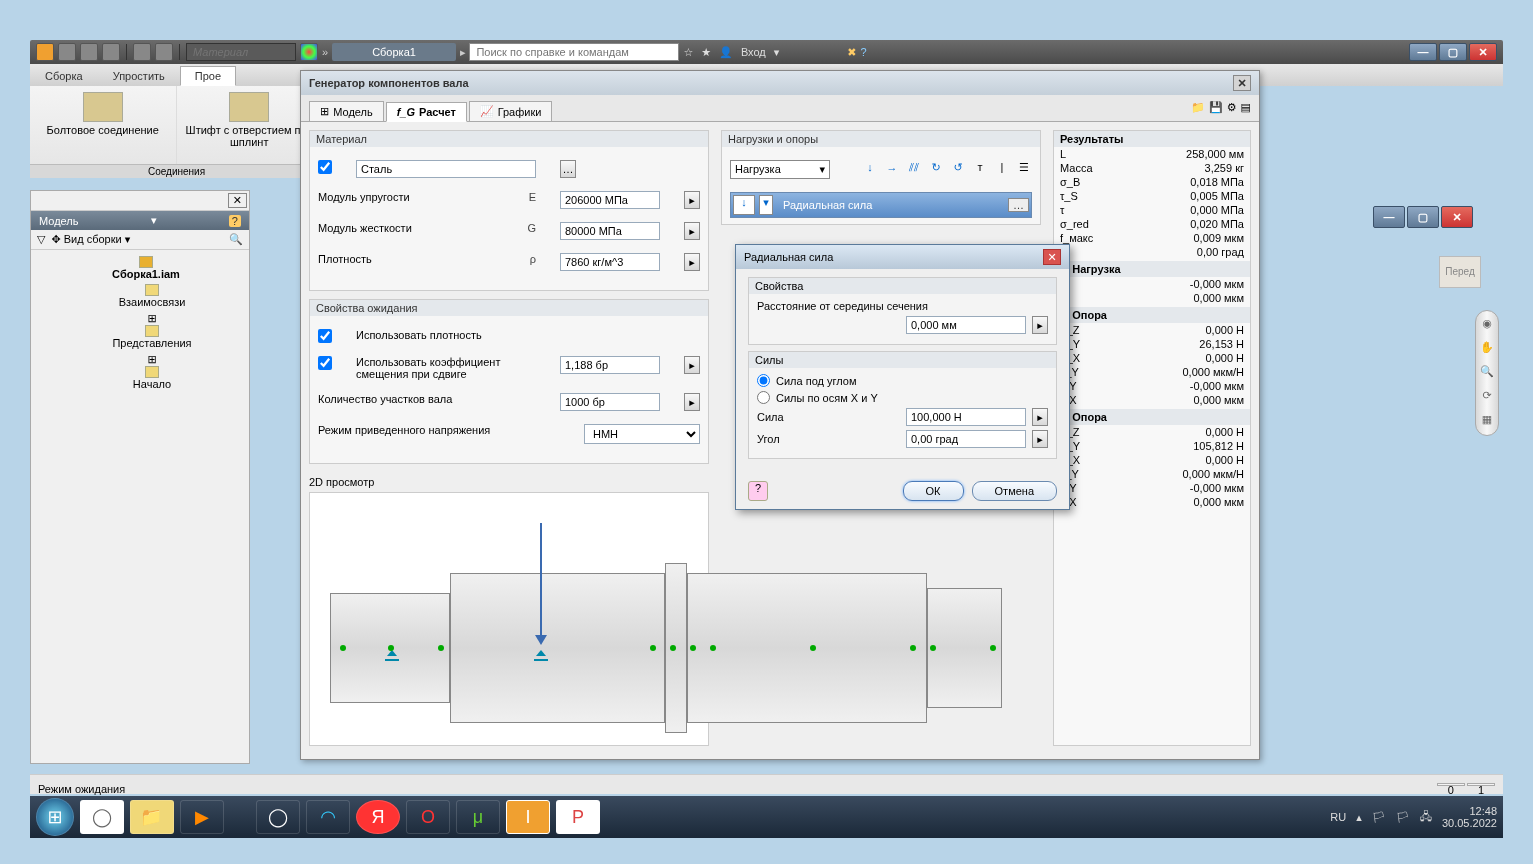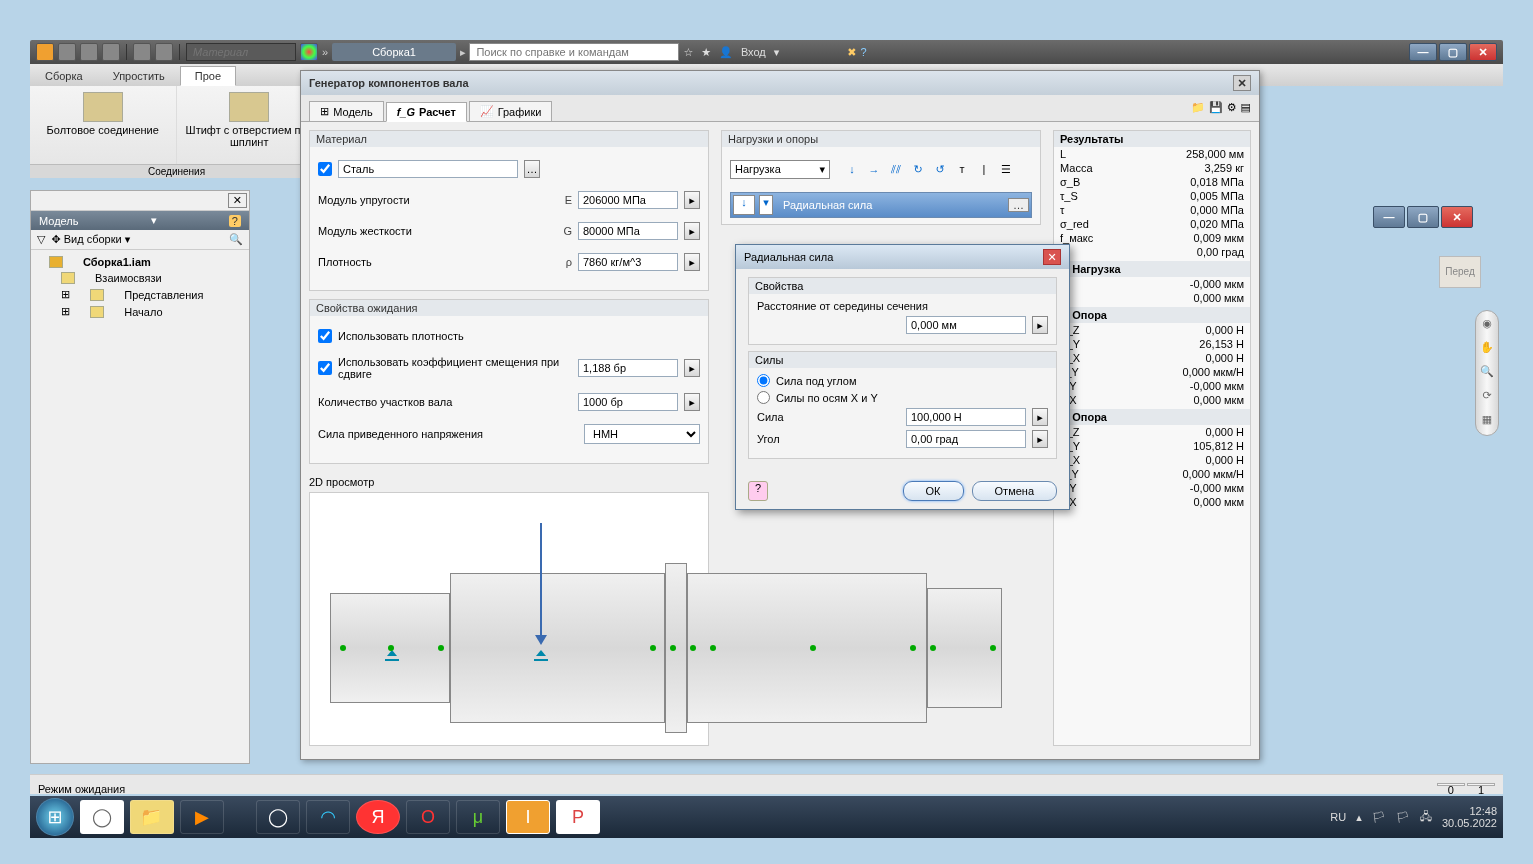--- a/index.html
+++ b/index.html
@@ -26,41 +26,41 @@
 .ribbon-body { position: absolute; left: 30px; top: 86px; width: 294px; height: 92px; background: linear-gradient(#f4f4f4,#e4e4e4); border-right: 1px solid #ccc; display:flex; }
 .rib-item { flex:1; text-align:center; padding: 4px; border-right:1px solid #ddd; }
 .rib-icon { width: 40px; height: 30px; margin: 2px auto; background: #d8c890; border:1px solid #aa9; }
 .rib-label-bar { position:absolute; bottom:0; left:0; right:0; text-align:center; background:#d8d8d8; border-top:1px solid #bbb; padding:1px; font-size:10px; }
 
 
 .model-panel { position: absolute; left: 30px; top: 190px; width: 220px; bottom: 100px; background: #f0f0f0; border:1px solid #aaa; }
 .model-hdr { background: linear-gradient(#7a8a9a,#5a6a7a); color:#fff; padding:3px 8px; display:flex; justify-content:space-between; align-items:center; }
 .model-filter { padding:3px 6px; display:flex; gap:6px; align-items:center; border-bottom:1px solid #ccc; }
 .tree { padding:4px 6px; }
-.tree-item { padding:2px 0 2px 12px; display:flex; align-items:center; gap:20px; }
+.tree-item { padding:2px 0 2px 12px; display:flex; align-items:center; gap:0;flex-direction:column; }
 .tree-icon { width:14px; height:12px; background:#e8b030; border:1px solid #aa8; }
 .tree-icon.folder { background:#f0d878; }
 
 
 .gen-window { position: absolute; left: 300px; top: 70px; width: 960px; height: 690px; background: #efefef; border:1px solid #888; box-shadow: 2px 2px 6px rgba(0,0,0,0.3); }
 .gen-title { background: linear-gradient(#dce4ec,#c4cfd9); padding:4px 8px; font-weight:bold; color:#333; display:flex; justify-content:space-between; align-items:center; }
 .gen-close { width:18px; height:16px; background:#d4d4d4; border:1px solid #888; text-align:center; line-height:14px; cursor:pointer; }
 .gen-tabs { display:flex; padding:6px 8px 0; gap:2px; background:#e8e8e8; border-bottom:1px solid #aaa; }
 .gen-tab { padding:3px 10px; border:1px solid #aaa; background:#f4f4f4; border-bottom:none; display:flex; gap:4px; align-items:center;}
 .gen-tab.active { background:#fff; font-weight:bold; border-bottom:1px solid #fff; position:relative; top:1px; }
 .gen-body { display:flex; padding:8px; gap:12px; height: calc(100% - 56px); }
 
 .col { display:flex; flex-direction:column; }
 .col-left { width: 400px; }
 .col-mid { width: 320px; }
 .col-right { flex:1; }
 
 .group { border:1px solid #ccc; background:#f6f6f6; margin-bottom:8px; padding:6px 8px; }
 .group-title { font-weight:normal; color:#333; margin:-6px -8px 6px; padding:2px 6px; background:#e4e8ec; }
-.form-row { display:flex; align-items:center; margin:13px 0; gap:6px; }
+.form-row { display:flex; align-items:flex-start; margin:13px 0; gap:24px; }
 .form-row label { flex:1; }
 .sym { width:14px; text-align:right; color:#444; }
 .inp { border:1px solid #9ab; background:#fff; padding:2px 4px; width:100px; }
 .inp.wide { width:180px; }
 .chk { width:14px; height:14px; }
 .dd-btn { width:16px; height:18px; border:1px solid #888; background:linear-gradient(#f8f8f8,#d8d8d8); text-align:center; line-height:16px; }
 
 
 .load-dd { border:1px solid #888; background:#fff; padding:2px 4px; width:100px; display:flex; justify-content:space-between; }
 .load-icons { display:flex; gap:6px; margin-left:8px; }
@@ -282,21 +282,21 @@
             <label style="flex:1">Использовать коэффициент смещения при сдвиге</label>
             <input class="inp" value="1,188 бр" style="">
             <div class="dd-btn">▸</div>
           </div>
         <div class="form-row">
             <label>Количество участков вала</label>
             <input class="inp" value="1000 бр" style="">
             <div class="dd-btn">▸</div>
           </div>
         <div class="form-row">
-            <label>Сила приведенного напряжения</label>
+            <label>Режим приведенного напряжения</label>
             <select class="inp" style="width:116px"><option>НМН</option></select>
           </div>
       </div>
       <div style="margin:4px 0;">2D просмотр</div>
       <div class="preview">
         <div class="shaft">
           <div class="seg" style="left:0; width:120px; top:20px; height:110px;"></div>
           <div class="seg" style="left:120px; width:215px; top:0; height:150px;"></div>
           <div class="seg" style="left:335px; width:22px; top:-10px; height:170px;"></div>
           <div class="seg" style="left:357px; width:240px; top:0; height:150px;"></div>

